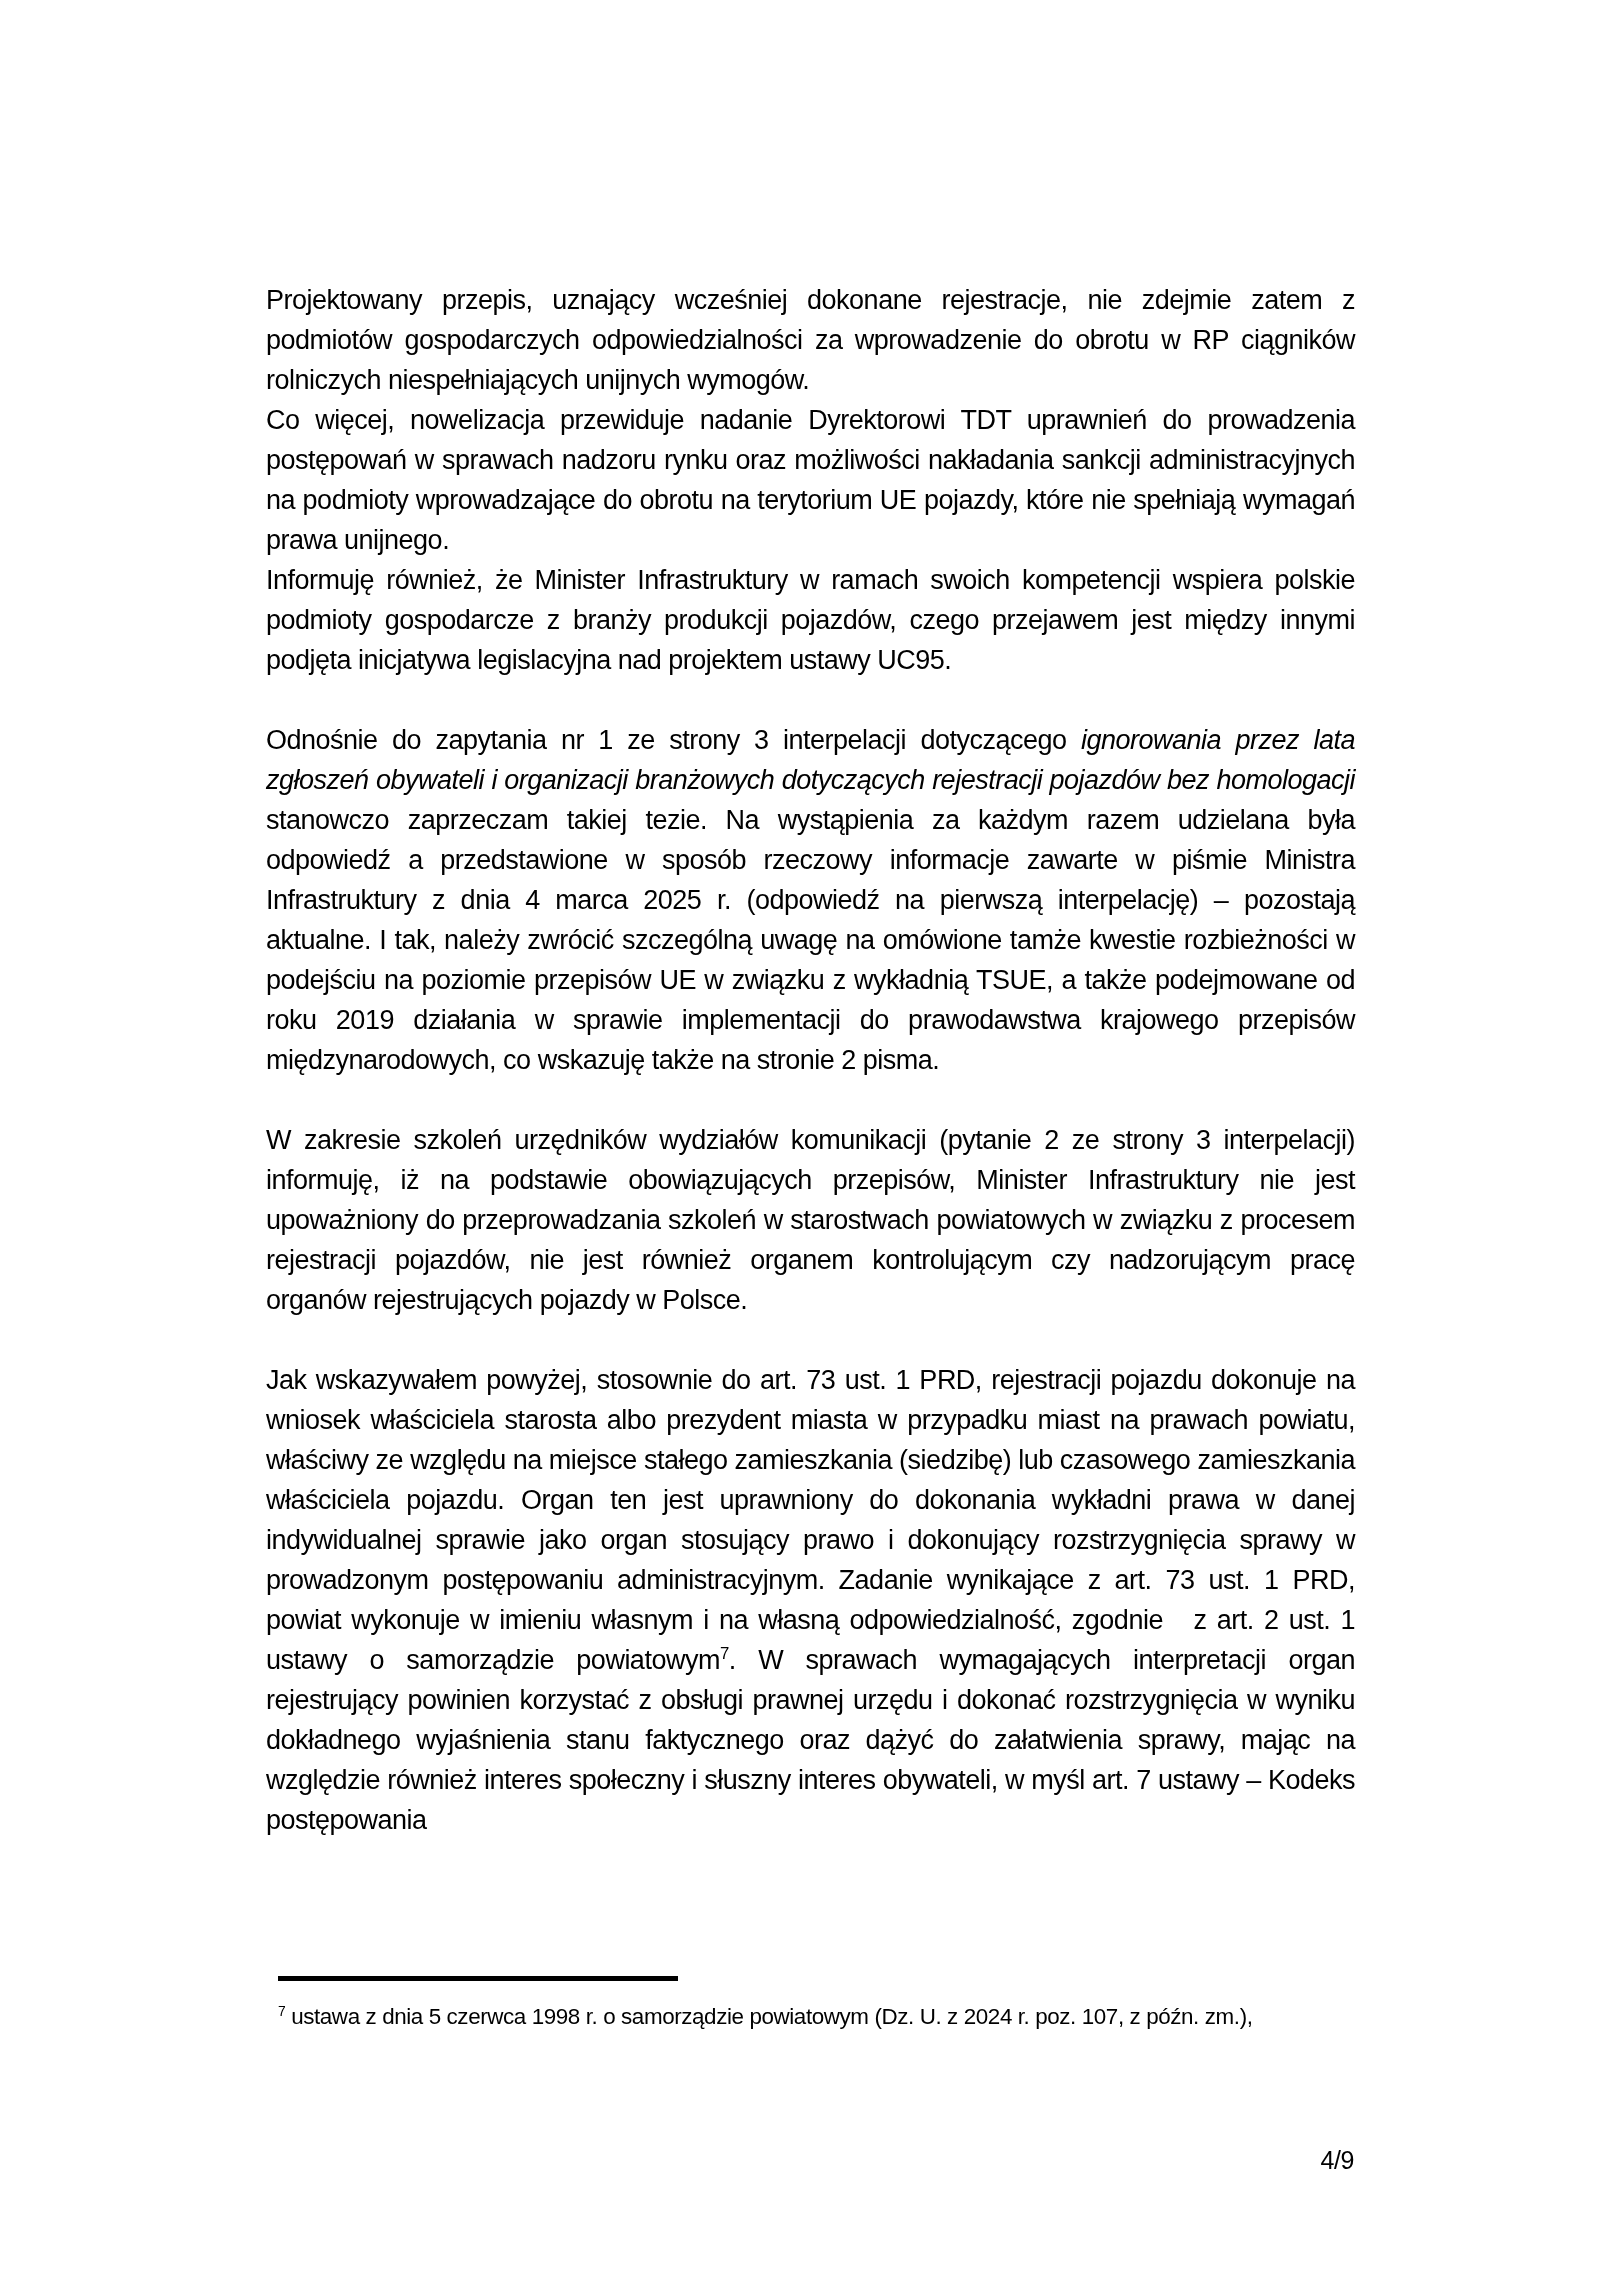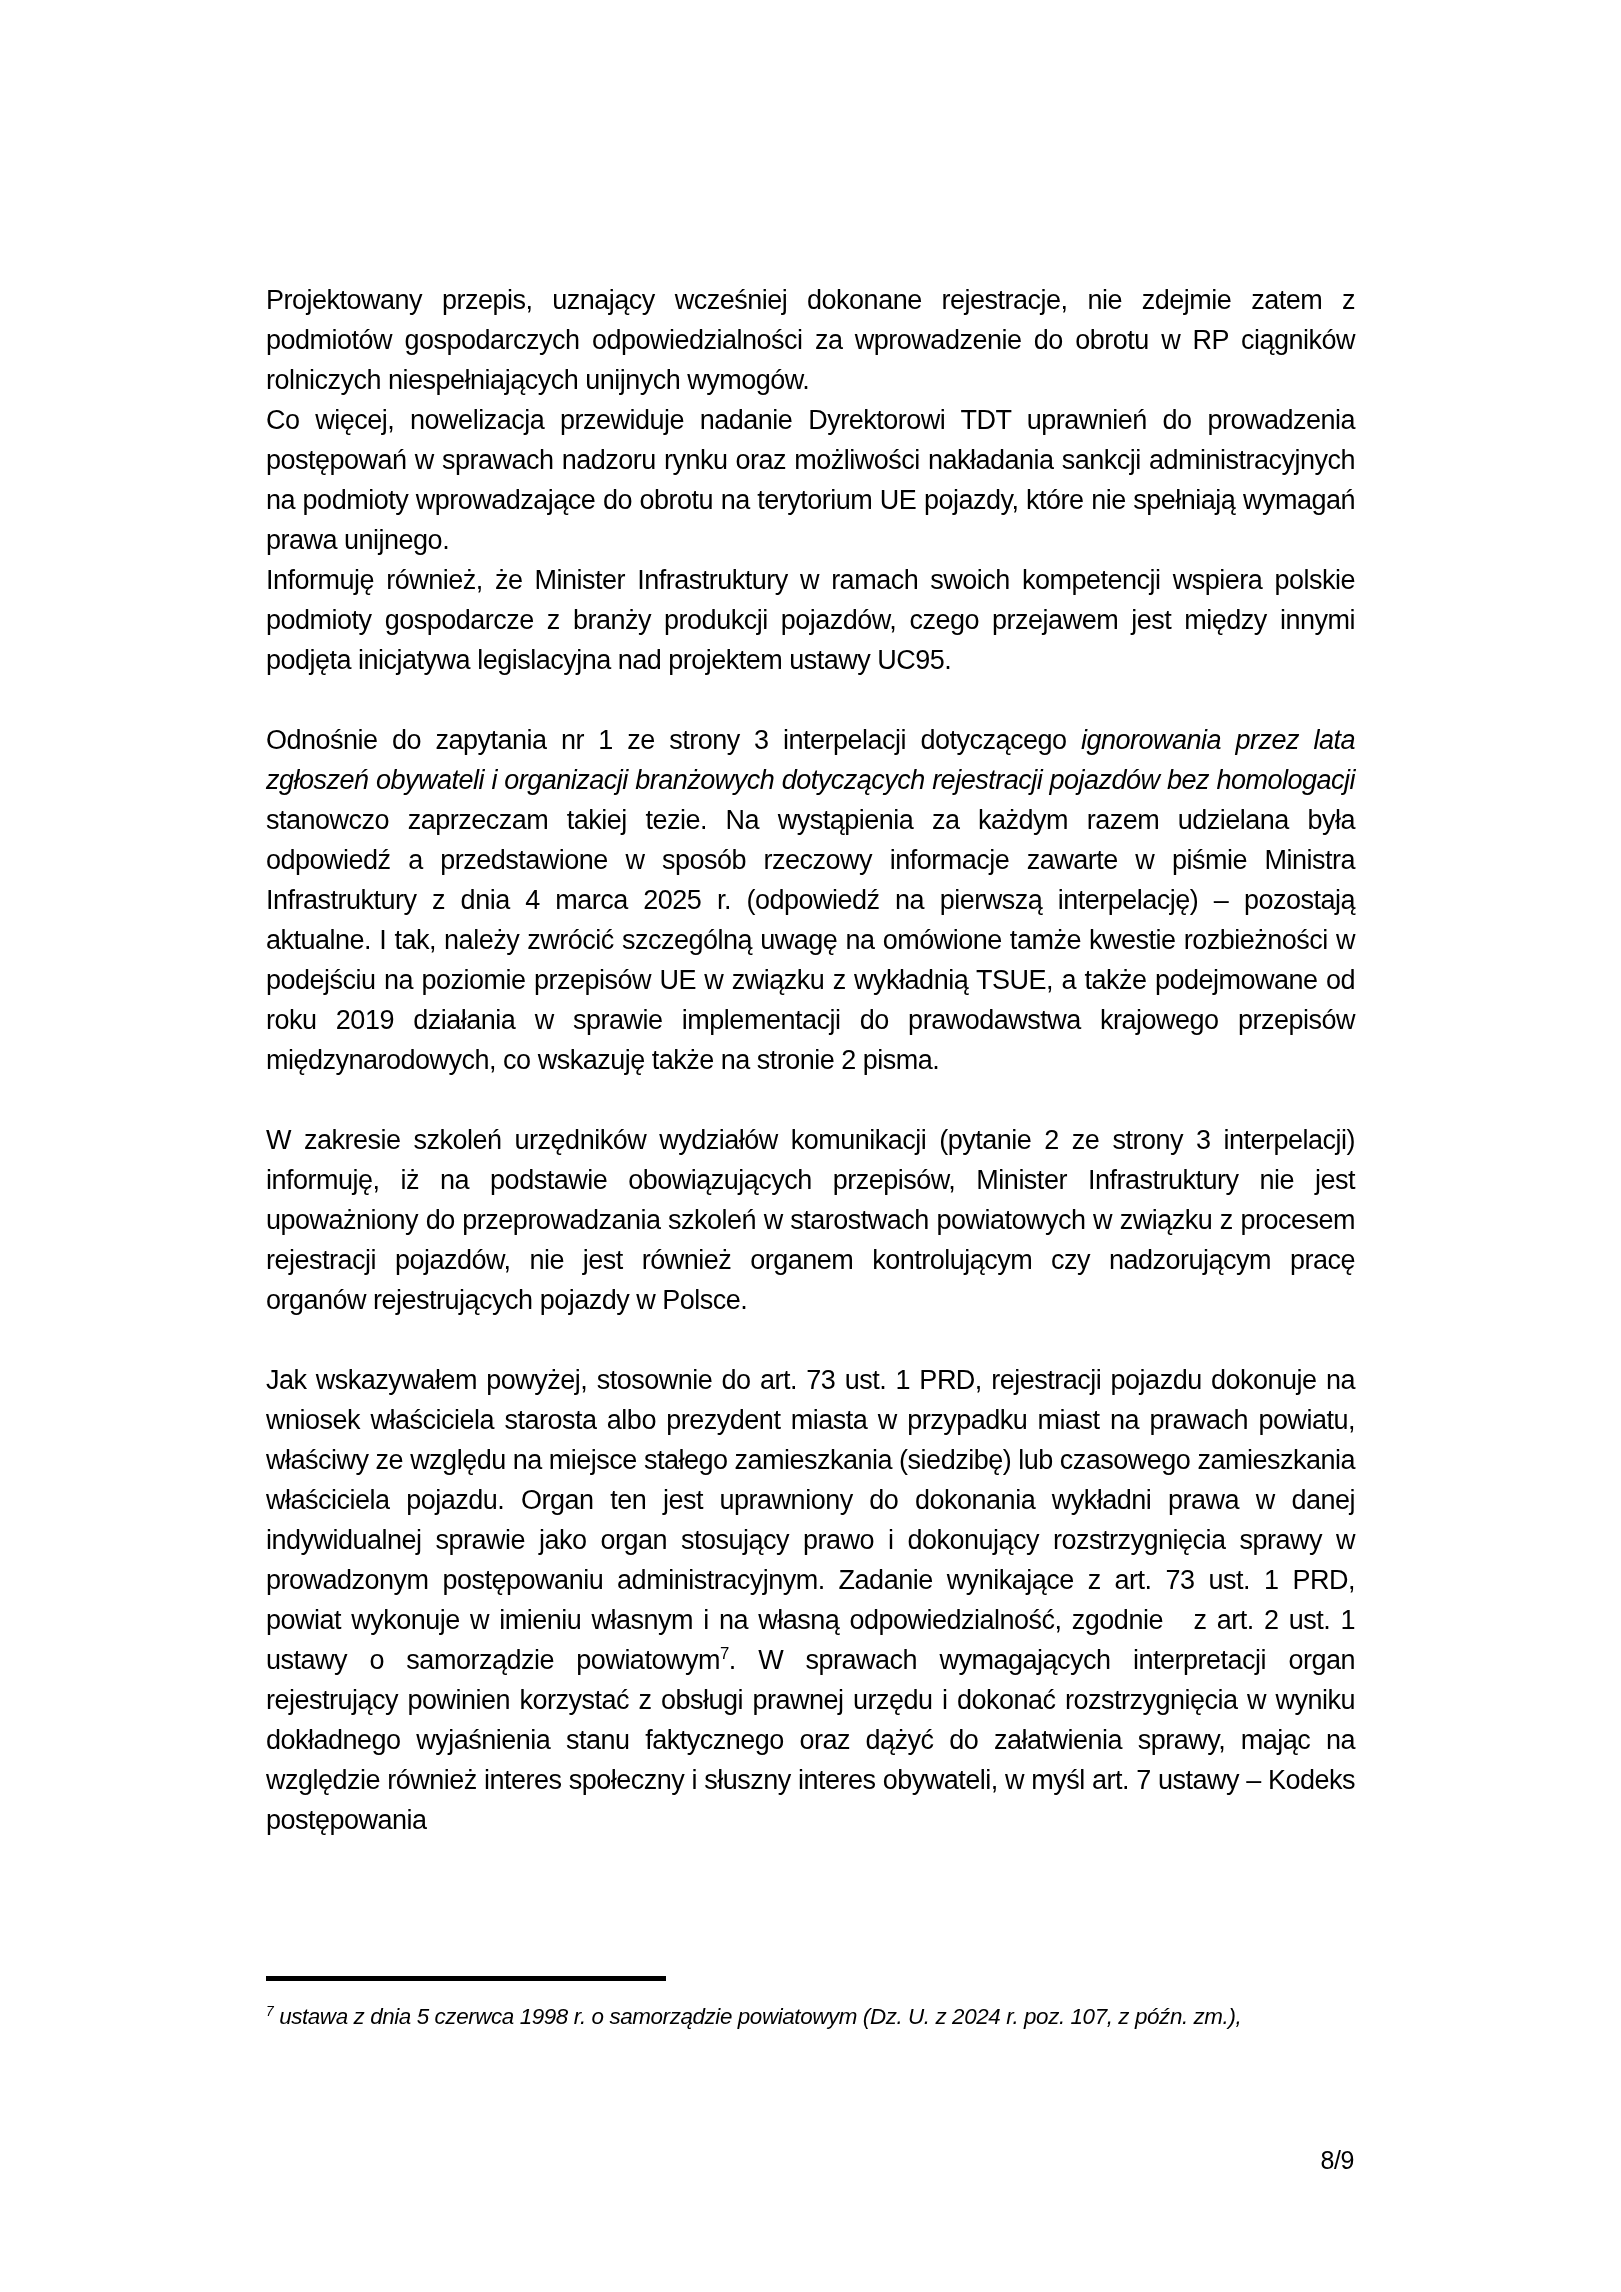--- a/index.html
+++ b/index.html
@@ -37,24 +37,23 @@
   .italic {
     font-style: italic;
   }
   sup.fnref {
     font-size: 0.62em;
     line-height: 0;
     vertical-align: super;
   }
   .footnote-area {
     position: absolute;
-    left: 266px;
+    left: 278px;
     top: 1976px;
     width: 1089px;
-    font-style: italic;
   }
   .footnote-rule {
     width: 400px;
     height: 4.5px;
     background: #000000;
   }
   .footnote-text {
     margin: 21.5px 0 0 0;
     font-size: 22.4px;
     line-height: 29px;
@@ -90,16 +89,16 @@
 
     <p class="para spaced"><span>Jak wskazywałem powyżej, stosownie do art. 73 ust. 1 PRD, rejestracji pojazdu dokonuje na wniosek właściciela starosta albo prezydent miasta w przypadku miast na prawach powiatu, właściwy ze względu na miejsce stałego zamieszkania (siedzibę) lub czasowego zamieszkania właściciela pojazdu. Organ ten jest uprawniony do dokonania wykładni prawa w danej indywidualnej sprawie jako organ stosujący prawo i dokonujący rozstrzygnięcia sprawy w prowadzonym postępowaniu administracyjnym. Zadanie wynikające z art. 73 ust. 1 PRD, powiat wykonuje w imieniu własnym i na własną odpowiedzialność, zgodnie &nbsp; z art. 2 ust. 1 ustawy o samorządzie powiatowym</span><sup class="fnref">7</sup><span>. W sprawach wymagających interpretacji organ rejestrujący powinien korzystać z obsługi prawnej urzędu i dokonać rozstrzygnięcia w wyniku dokładnego wyjaśnienia stanu faktycznego oraz dążyć do załatwienia sprawy, mając na względzie również interes społeczny i słuszny interes obywateli, w myśl art. 7 ustawy – Kodeks postępowania</span></p>
 
   </div>
 
   <div class="footnote-area">
     <div class="footnote-rule"></div>
     <p class="footnote-text"><sup class="fnref">7</sup><span> ustawa z dnia 5 czerwca 1998 r. o samorządzie powiatowym (Dz. U. z 2024 r. poz. 107, z późn. zm.),</span></p>
   </div>
 
-  <div class="page-number">8/9</div>
+  <div class="page-number">4/9</div>
 
 </div>
 
 
 </body></html>

